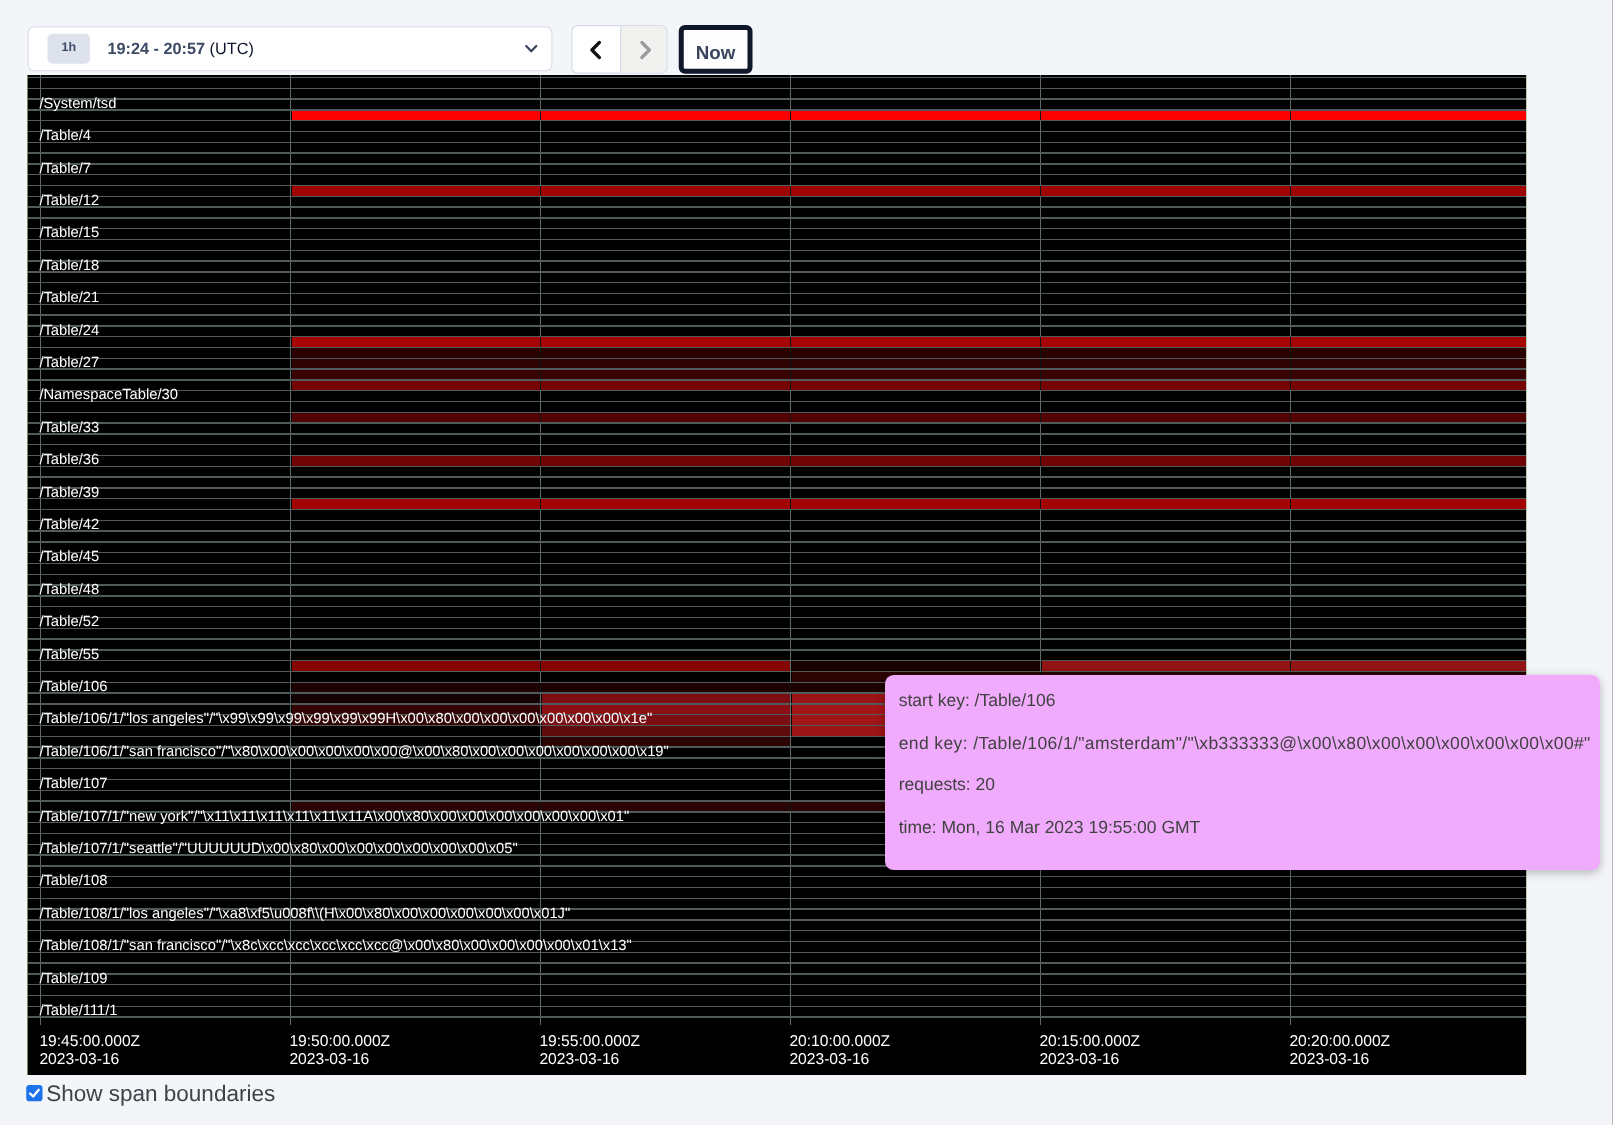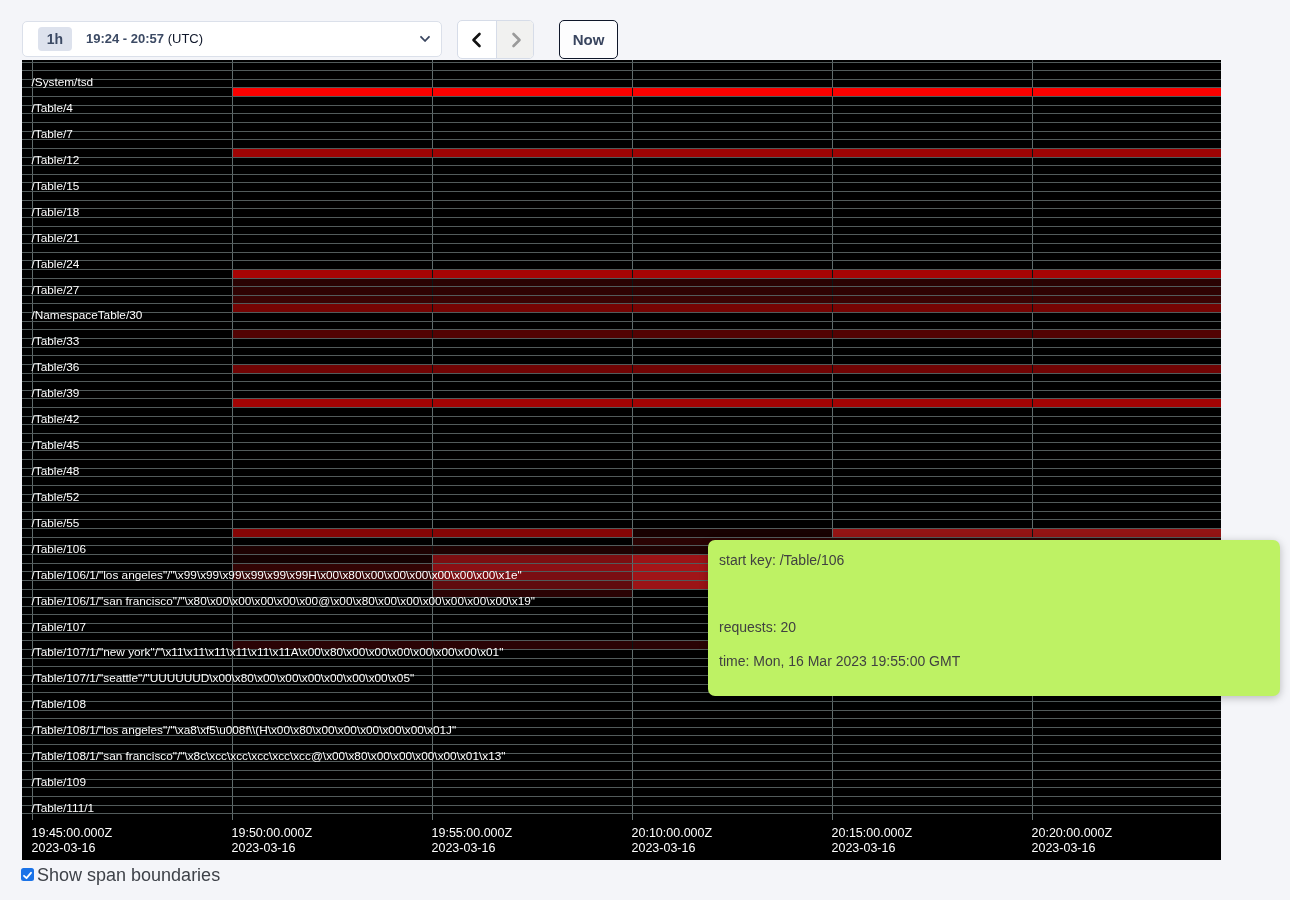--- a/index.html
+++ b/index.html
@@ -1,38 +1,38 @@
 <!DOCTYPE html>
 <html><head><meta charset="utf-8">
 <style>
 * { margin:0; padding:0; box-sizing:border-box; }
 html,body { width:1290px; height:900px; background:#f4f5f9; font-family:"Liberation Sans", sans-serif; overflow:hidden; }
 .abs { position:absolute; }
 </style></head>
 <body>
 
 <div class="abs" style="left:22px;top:21px;width:420px;height:36px;background:#fff;border:1px solid #dbe0ea;border-radius:5px;">
-  <div class="abs" style="left:15px;top:5px;width:34px;height:24px;background:#dde2ed;border-radius:4px;text-align:center;line-height:24px;font-size:14px;font-weight:bold;color:#3c4a64;">1h</div>
+  <div class="abs" style="left:15px;top:5px;width:34px;height:24px;background:#dde2ed;border-radius:4px;text-align:center;line-height:24px;font-size:10px;font-weight:bold;color:#3c4a64;">1h</div>
   <div class="abs" style="left:63px;top:0;height:34px;line-height:34px;font-size:13px;color:#3c4a64;white-space:nowrap;"><b>19:24 - 20:57</b> <span style="color:#0f172a;">(UTC)</span></div>
   <svg class="abs" style="right:10px;top:11px;" width="12" height="12" viewBox="0 0 12 12">
       <path d="M2 3.8 L6 8 L10 3.8" fill="none" stroke="#39455f" stroke-width="1.8" stroke-linecap="round" stroke-linejoin="round"></path>
     </svg>
 </div>
 
 <div class="abs" style="left:457px;top:20px;width:77px;height:39px;border:1px solid #d6dce8;border-radius:5px;background:#fff;overflow:hidden;">
   <div class="abs" style="left:38px;top:0;width:39px;height:39px;background:#f1f1f0;border-left:1px solid #d6dce8;"></div>
   <svg class="abs" style="left:12px;top:11px;" width="14" height="16" viewBox="0 0 14 16">
       <path d="M9.5 2 L3.5 8 L9.5 14" fill="none" stroke="#111" stroke-width="2.6" stroke-linecap="round" stroke-linejoin="round"></path>
     </svg>
   <svg class="abs" style="left:51px;top:11px;" width="14" height="16" viewBox="0 0 14 16">
       <path d="M4.5 2 L10.5 8 L4.5 14" fill="none" stroke="#9a9a9a" stroke-width="2.6" stroke-linecap="round" stroke-linejoin="round"></path>
     </svg>
 </div>
 
-<div class="abs" style="left:543px;top:20px;width:59px;height:39px;background:#fdfdfe;border:1px solid #0f172a;border-radius:5px;text-align:center;line-height:37px;font-size:15px;font-weight:bold;color:#39455f;margin-left:16px;">Now</div>
+<div class="abs" style="left:543px;top:20px;width:59px;height:39px;background:#fdfdfe;border:4px solid #0f172a;border-radius:5px;text-align:center;line-height:37px;font-size:15px;font-weight:bold;color:#39455f;">Now</div>
 
 <div class="abs" style="left:22px;top:60px;width:1199px;height:800px;background:#4d7c0f;">
 <svg width="1199" height="800" viewBox="0 0 1199 800" style="position:absolute;left:0;top:0">
 <rect x="0" y="0" width="1199" height="800" fill="#000"></rect>
 <rect x="9.6" y="0" width="1.2" height="760" fill="#5f6b6b" shape-rendering="crispEdges"></rect>
 <rect x="209.6" y="0" width="1.2" height="760" fill="#5f6b6b" shape-rendering="crispEdges"></rect>
 <rect x="409.6" y="0" width="1.2" height="760" fill="#5f6b6b" shape-rendering="crispEdges"></rect>
 <rect x="609.6" y="0" width="1.2" height="760" fill="#5f6b6b" shape-rendering="crispEdges"></rect>
 <rect x="809.6" y="0" width="1.2" height="760" fill="#5f6b6b" shape-rendering="crispEdges"></rect>
 <rect x="1009.6" y="0" width="1.2" height="760" fill="#5f6b6b" shape-rendering="crispEdges"></rect>
@@ -249,22 +249,23 @@
 <text x="409.5" y="791.5" font-size="12.5" fill="#fff" font-family="Liberation Sans, sans-serif">2023-03-16</text>
 <text x="609.5" y="776.5" font-size="12.5" fill="#fff" font-family="Liberation Sans, sans-serif">20:10:00.000Z</text>
 <text x="609.5" y="791.5" font-size="12.5" fill="#fff" font-family="Liberation Sans, sans-serif">2023-03-16</text>
 <text x="809.5" y="776.5" font-size="12.5" fill="#fff" font-family="Liberation Sans, sans-serif">20:15:00.000Z</text>
 <text x="809.5" y="791.5" font-size="12.5" fill="#fff" font-family="Liberation Sans, sans-serif">2023-03-16</text>
 <text x="1009.5" y="776.5" font-size="12.5" fill="#fff" font-family="Liberation Sans, sans-serif">20:20:00.000Z</text>
 <text x="1009.5" y="791.5" font-size="12.5" fill="#fff" font-family="Liberation Sans, sans-serif">2023-03-16</text>
 </svg>
 </div>
 
-<div class="abs" style="left:708px;top:540px;width:572px;height:156px;background:#bef264;border-radius:7px;box-shadow:0 2px 8px rgba(0,0,0,0.25);font-size:14px;color:#414141;">
+<div class="abs" style="left:708px;top:540px;width:572px;height:156px;background:#f0abfc;border-radius:7px;box-shadow:0 2px 8px rgba(0,0,0,0.25);font-size:14px;color:#414141;">
   <div class="abs" style="left:11px;top:12px;">start key: /Table/106</div>
+  <div class="abs" style="left:11px;top:46px;letter-spacing:0.3px;">end key: /Table/106/1/"amsterdam"/"\xb333333@\x00\x80\x00\x00\x00\x00\x00\x00#"</div>
   <div class="abs" style="left:11px;top:79px;">requests: 20</div>
   <div class="abs" style="left:11px;top:113px;">time: Mon, 16 Mar 2023 19:55:00 GMT</div>
 </div>
 
 <div class="abs" style="left:21px;top:868px;width:13px;height:13px;background:#1a73e8;border-radius:2.5px;">
   <svg width="13" height="13" viewBox="0 0 13 13">
       <path d="M3 6.8 L5.5 9.2 L10 3.8" fill="none" stroke="#fff" stroke-width="1.8" stroke-linecap="round" stroke-linejoin="round"></path>
     </svg>
 </div>
 <div class="abs" style="left:37px;top:868px;font-size:18px;color:#3e4249;line-height:14px;">Show span boundaries</div>

